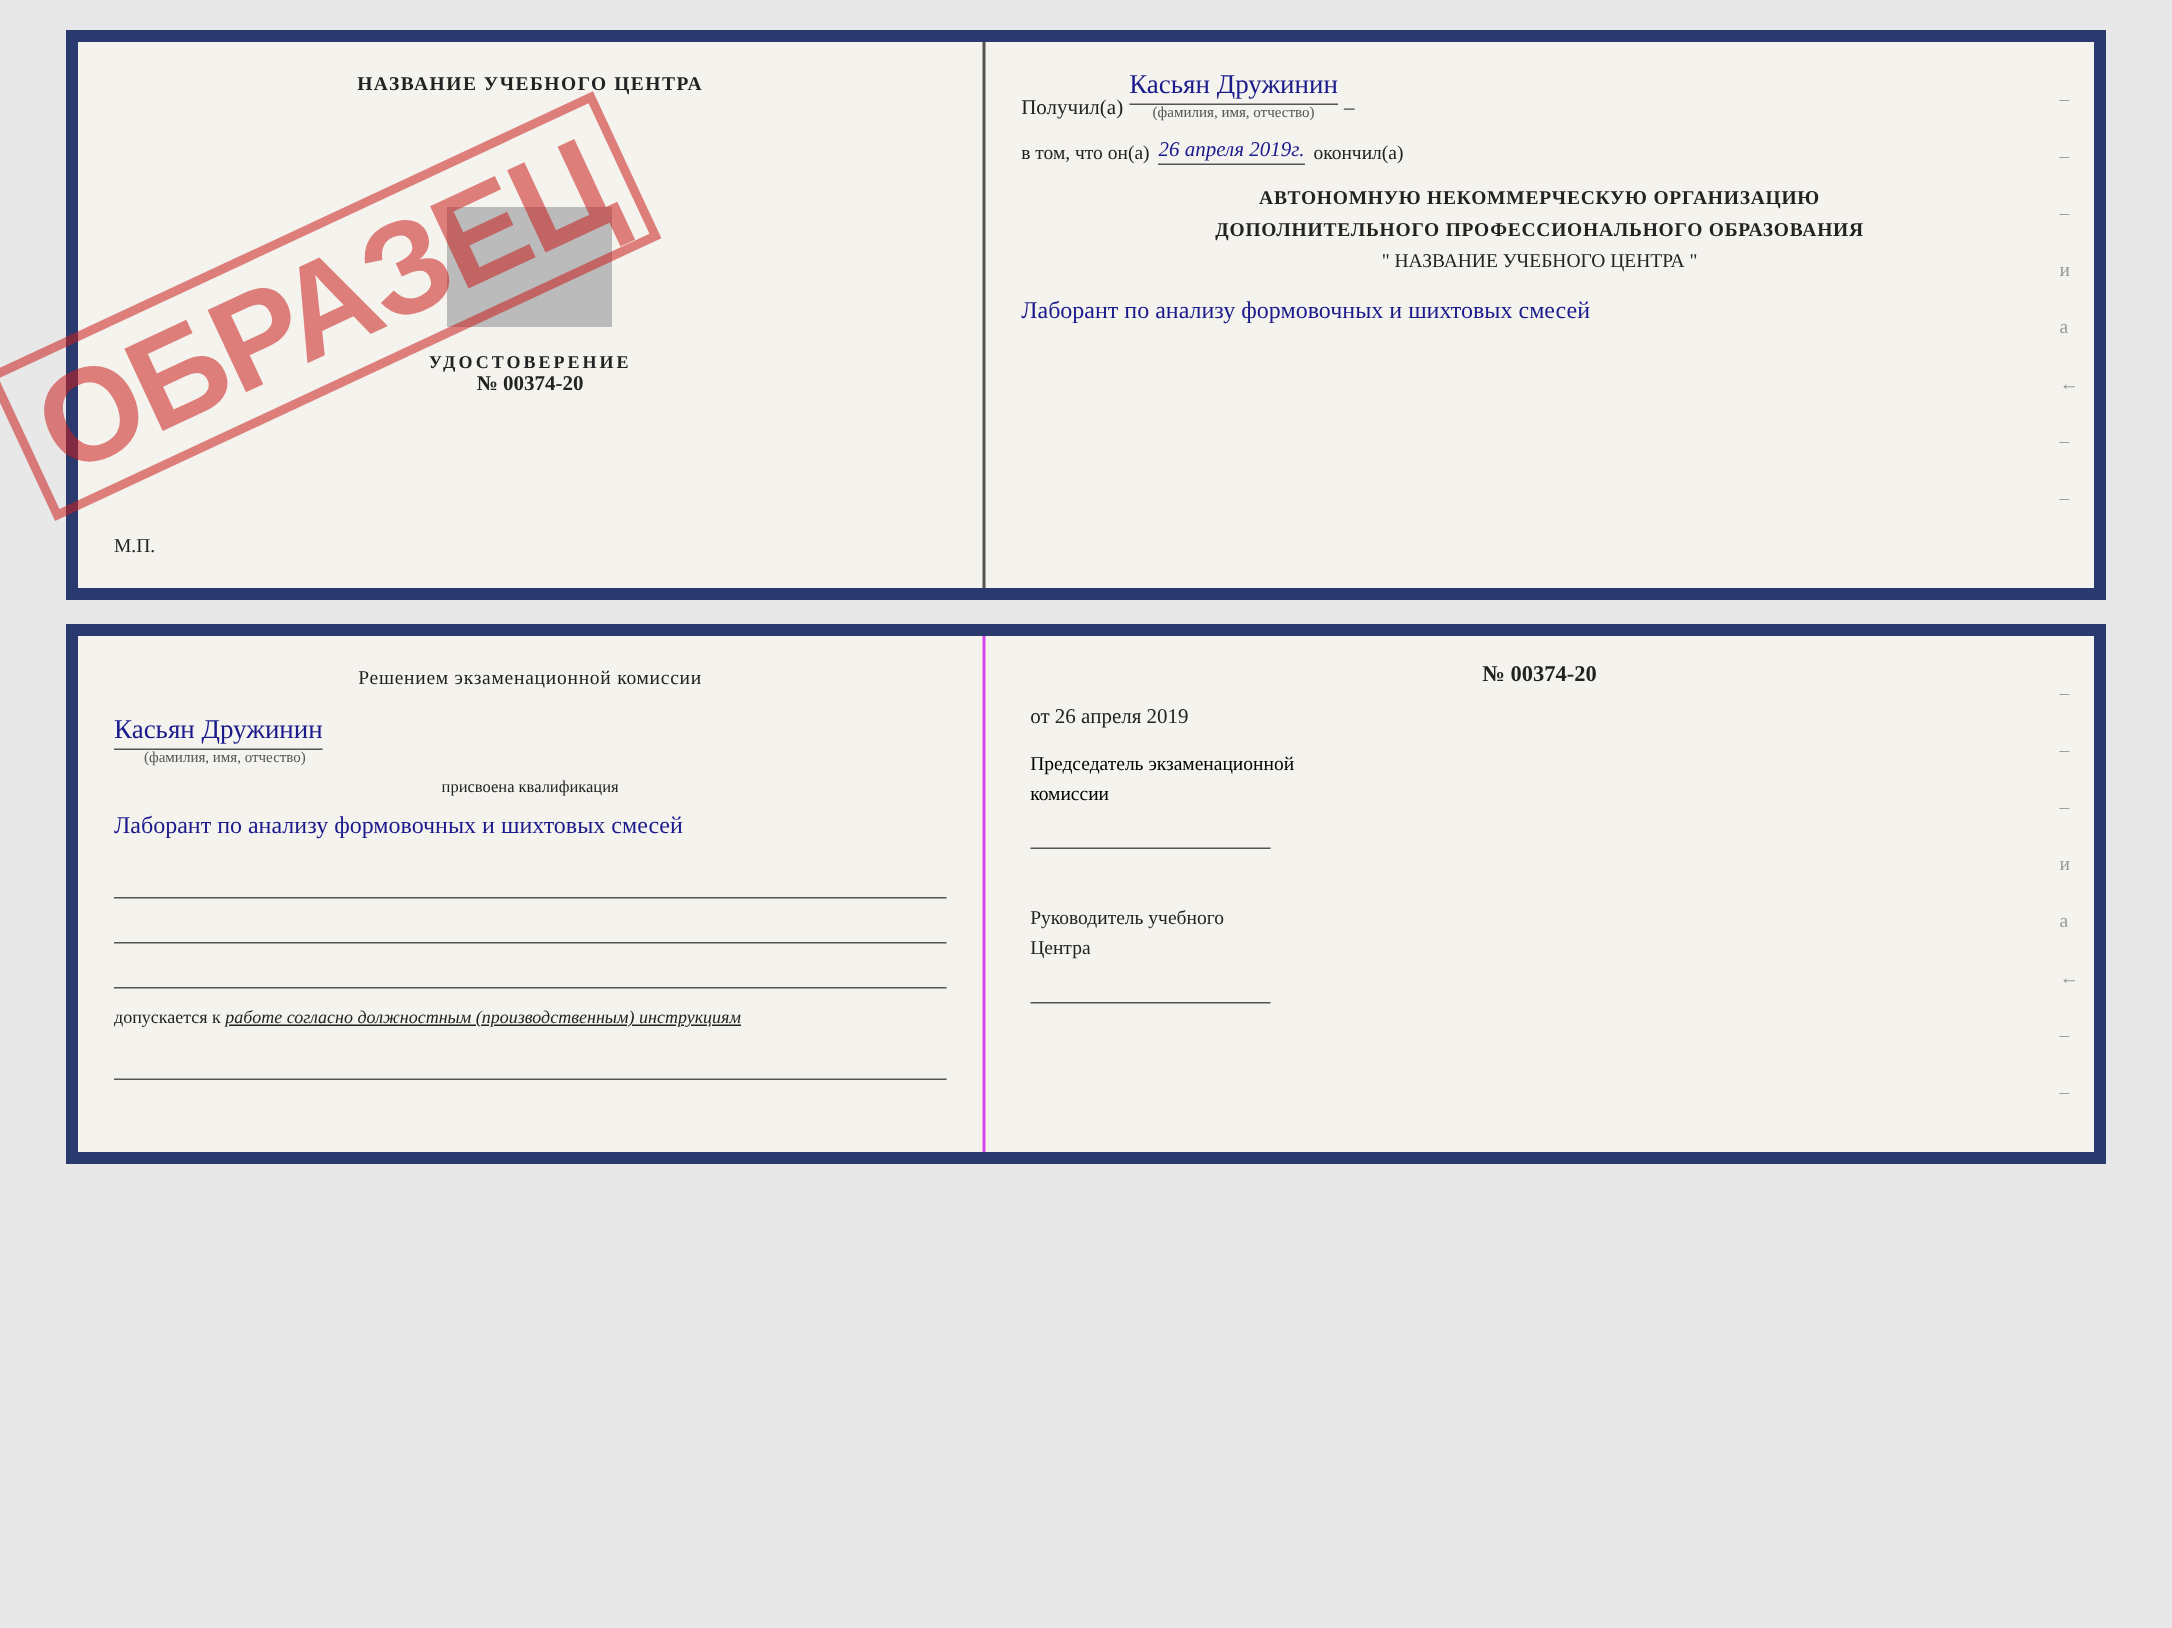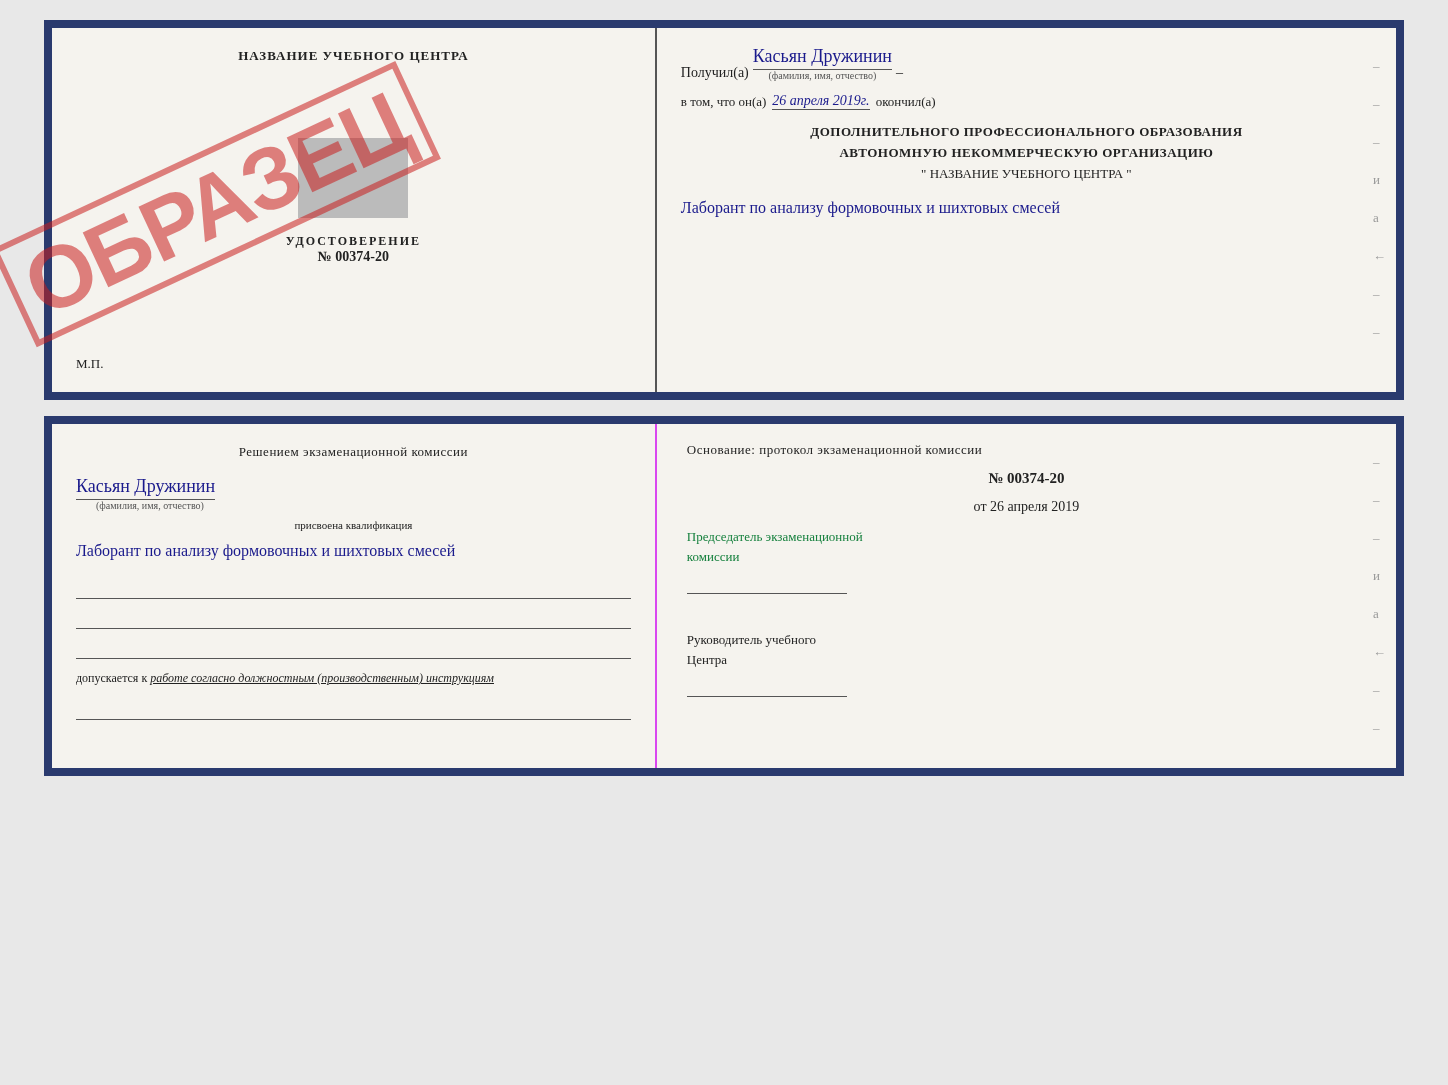--- a/index.html
+++ b/index.html
@@ -307,26 +307,25 @@
     .protocol-number {
       font-size: 15px;
       font-weight: bold;
       color: #222;
       text-align: center;
     }
 
     .protocol-date {
       font-size: 14px;
       color: #222;
-      text-align: center;
     }
 
     .chairman-block {
       font-size: 13px;
-      color: #15803d;
+      color: #000000;
       line-height: 1.5;
     }
 
     .signature-line {
       border-bottom: 1px solid #555;
       height: 20px;
       width: 160px;
       margin-top: 8px;
     }
 
@@ -388,22 +387,22 @@
         <span>–</span>
       </div>
 
       <div class="vtom-line">
         <span>в том, что он(а)</span>
         <span class="handwritten-date">26 апреля 2019г.</span>
         <span>окончил(а)</span>
       </div>
 
       <div class="org-block">
+        <div class="bold-line">АВТОНОМНУЮ НЕКОММЕРЧЕСКУЮ ОРГАНИЗАЦИЮ</div>
         <div class="bold-line">ДОПОЛНИТЕЛЬНОГО ПРОФЕССИОНАЛЬНОГО ОБРАЗОВАНИЯ</div>
-        <div class="bold-line">АВТОНОМНУЮ НЕКОММЕРЧЕСКУЮ ОРГАНИЗАЦИЮ</div>
         <div>" НАЗВАНИЕ УЧЕБНОГО ЦЕНТРА "</div>
       </div>
 
       <div class="professii-block">
         <span class="handwritten-profession">Лаборант по анализу формовочных и шихтовых смесей</span>
       </div>
 
       <div class="dashes-right">
         <span class="dash-mark">–</span>
         <span class="dash-mark">–</span>
@@ -443,21 +442,20 @@
         <span class="italic-underline">работе согласно должностным (производственным) инструкциям</span>
       </div>
 
       <div style="margin-top:6px;">
         <div class="bottom-line"></div>
       </div>
     </div>
 
     <div class="cert-bottom-right">
 
-      <div class="osnovanie-text">Основание: протокол экзаменационной комиссии</div>
 
       <div class="protocol-number">№ 00374-20</div>
 
       <div class="protocol-date">
         <span>от</span>
         <span>26 апреля 2019</span>
       </div>
 
       <div class="chairman-block">
         <div>Председатель экзаменационной</div>

